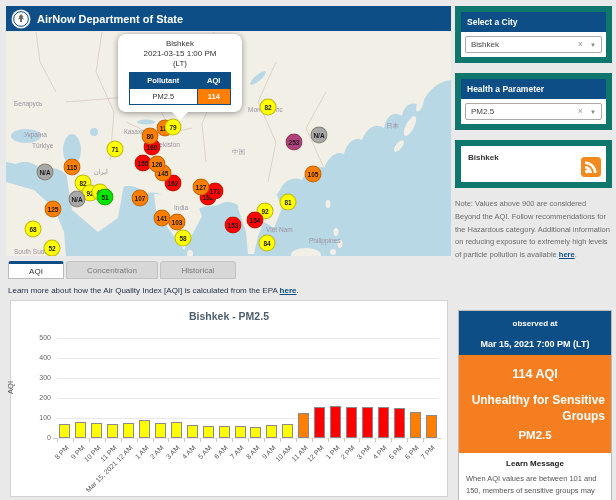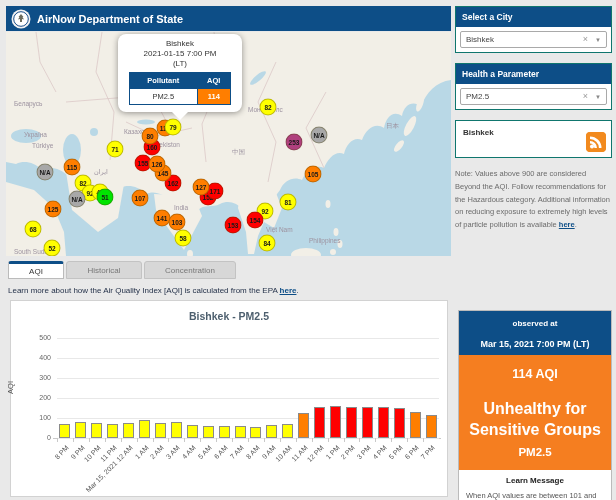--- a/index.html
+++ b/index.html
@@ -19,21 +19,21 @@
   .popup{position:absolute;left:112px;top:2px;width:118px;background:#fff;border-radius:8px;box-shadow:0 1px 6px rgba(0,0,0,.4);padding:5px 3px 7px;z-index:6;text-align:center;}
   .popup:after{content:'';position:absolute;left:50%;bottom:-8px;margin-left:-8px;border:8px solid transparent;border-top-color:#fff;border-bottom:0;}
   .popup-line{font-size:8px;color:#333;line-height:1.25;}
   .popup-table{width:102px;margin:3px auto 0;border-collapse:collapse;}
   .popup-table th{background:#0d4e87;color:#fff;font-size:7.5px;padding:3px 2px;border:1px solid #0d4e87;}
   .popup-table td{font-size:7.5px;padding:3px 2px;border:1px solid #0d4e87;color:#333;background:#fff;}
   .popup-table td.aqi-val{background:#ff7e00;color:#fff;font-weight:bold;}
 
   
   .sidebar{position:absolute;left:455px;top:6px;width:157px;}
-  .card{background:#fff;border:1px solid #0f766e;margin-bottom:10px;}
+  .card{background:#fff;border:6px solid #0f766e;margin-bottom:10px;}
   .card-header{background:#0d4e87;color:#fff;font-size:8.5px;font-weight:bold;padding:5px 6px;}
   .card-body{padding:4px;}
   .select{border:1px solid #a9a9a9;border-radius:2px;height:15px;display:flex;align-items:center;font-size:8px;color:#444;padding:0 5px;background:#fff;}
   .select .grow{flex:1;}
   .clear-x{color:#999;font-size:9px;margin-right:7px;line-height:1;cursor:pointer;}
   .caret{color:#888;font-size:6px;line-height:1;}
   .feed-card{height:36px;position:relative;}
   .feed-city{font-size:8px;font-weight:bold;color:#333;padding:7px 0 0 7px;}
   .rss-icon{position:absolute;right:5px;bottom:5px;width:20px;height:20px;background:#f28a1e;border-radius:4px;}
   .note{font-size:7.5px;color:#6b6b6b;line-height:1.7;margin-top:0;}
@@ -61,21 +61,21 @@
   .xlabel{position:absolute;width:84px;text-align:right;font-size:7px;color:#555;transform-origin:100% 0;transform:rotate(-45deg);white-space:nowrap;}
 
   
   .current{position:absolute;left:458px;top:310px;width:154px;background:#fff;border:1px solid #bbb;box-sizing:border-box;}
   .cc-header{background:#0d4e87;color:#fff;text-align:center;padding:5px 2px 6px;}
   .cc-title{font-size:9.5px;font-weight:bold;}
   .cc-sub{font-size:8px;font-weight:bold;margin-top:3px;}
   .cc-date{font-size:9px;font-weight:bold;margin-top:11px;}
   .cc-orange{background:#f57e20;color:#fff;text-align:center;padding:12px 6px;font-weight:bold;}
   .cc-aqi{font-size:12.5px;}
-  .cc-cat{font-size:16px;margin-top:18px;line-height:1.3;}
+  .cc-cat{font-size:12px;margin-top:12px;line-height:1.3;text-align:right;}
   .cc-pol{font-size:11.5px;margin-top:5px;}
   .cc-health{padding:6px 7px 9px;}
   .cc-htitle{font-size:8px;font-weight:bold;text-align:center;color:#222;}
   .cc-htext{font-size:7.5px;color:#555;margin-top:5px;line-height:1.6;}
 </style>
 </head>
 <body>
 
 <div class="page">
 
@@ -162,21 +162,21 @@
         <div class="marker" style="left: 71px; top: 167px; background: rgb(168, 168, 168);">N/A</div>
         <div class="marker" style="left: 94px; top: 160px; background: rgb(255, 255, 0);">45</div>
         <div class="marker" style="left: 99px; top: 165px; background: rgb(0, 228, 0);">51</div>
         <div class="marker" style="left: 47px; top: 177px; background: rgb(255, 126, 0);">125</div>
         <div class="marker" style="left: 27px; top: 197px; background: rgb(255, 255, 0);">68</div>
         <div class="marker" style="left: 46px; top: 216px; background: rgb(255, 255, 0);">52</div>
       </div>
 
     <div class="popup">
       <div class="popup-line">Bishkek</div>
-      <div class="popup-line">2021-01-15 7:00 PM</div>
+      <div class="popup-line">2021-03-15 1:00 PM</div>
       <div class="popup-line">(LT)</div>
       <table class="popup-table">
         <tbody>
             <tr>
           <th>Pollutant</th>
           <th>AQI</th>
         </tr>
         <tr>
           <td>PM2.5</td>
           <td class="aqi-val">114</td>
@@ -219,22 +219,22 @@
       </svg>
     </div>
 
     <div class="note">
       <span>Note: Values above 900 are considered Beyond the AQI. Follow recommendations for the Hazardous category. Additional information on reducing exposure to extremely high levels of particle pollution is available </span><span class="lnk">here</span><span>.</span>
     </div>
   </div>
 
   <div class="tabs">
     <div class="tab active">AQI</div>
+    <div class="tab inactive t2">Concentration</div>
     <div class="tab inactive t3">Historical</div>
-    <div class="tab inactive t2">Concentration</div>
   </div>
 
   <div class="learn">
     <span>Learn more about how the Air Quality Index [AQI] is calculated from the EPA </span><span class="lnk">here</span><span>.</span>
   </div>
 
   <div class="chart-panel">
     <div class="chart-title">Bishkek - PM2.5</div>
     <div class="ylabel">AQI</div>
     <div class="plot">

